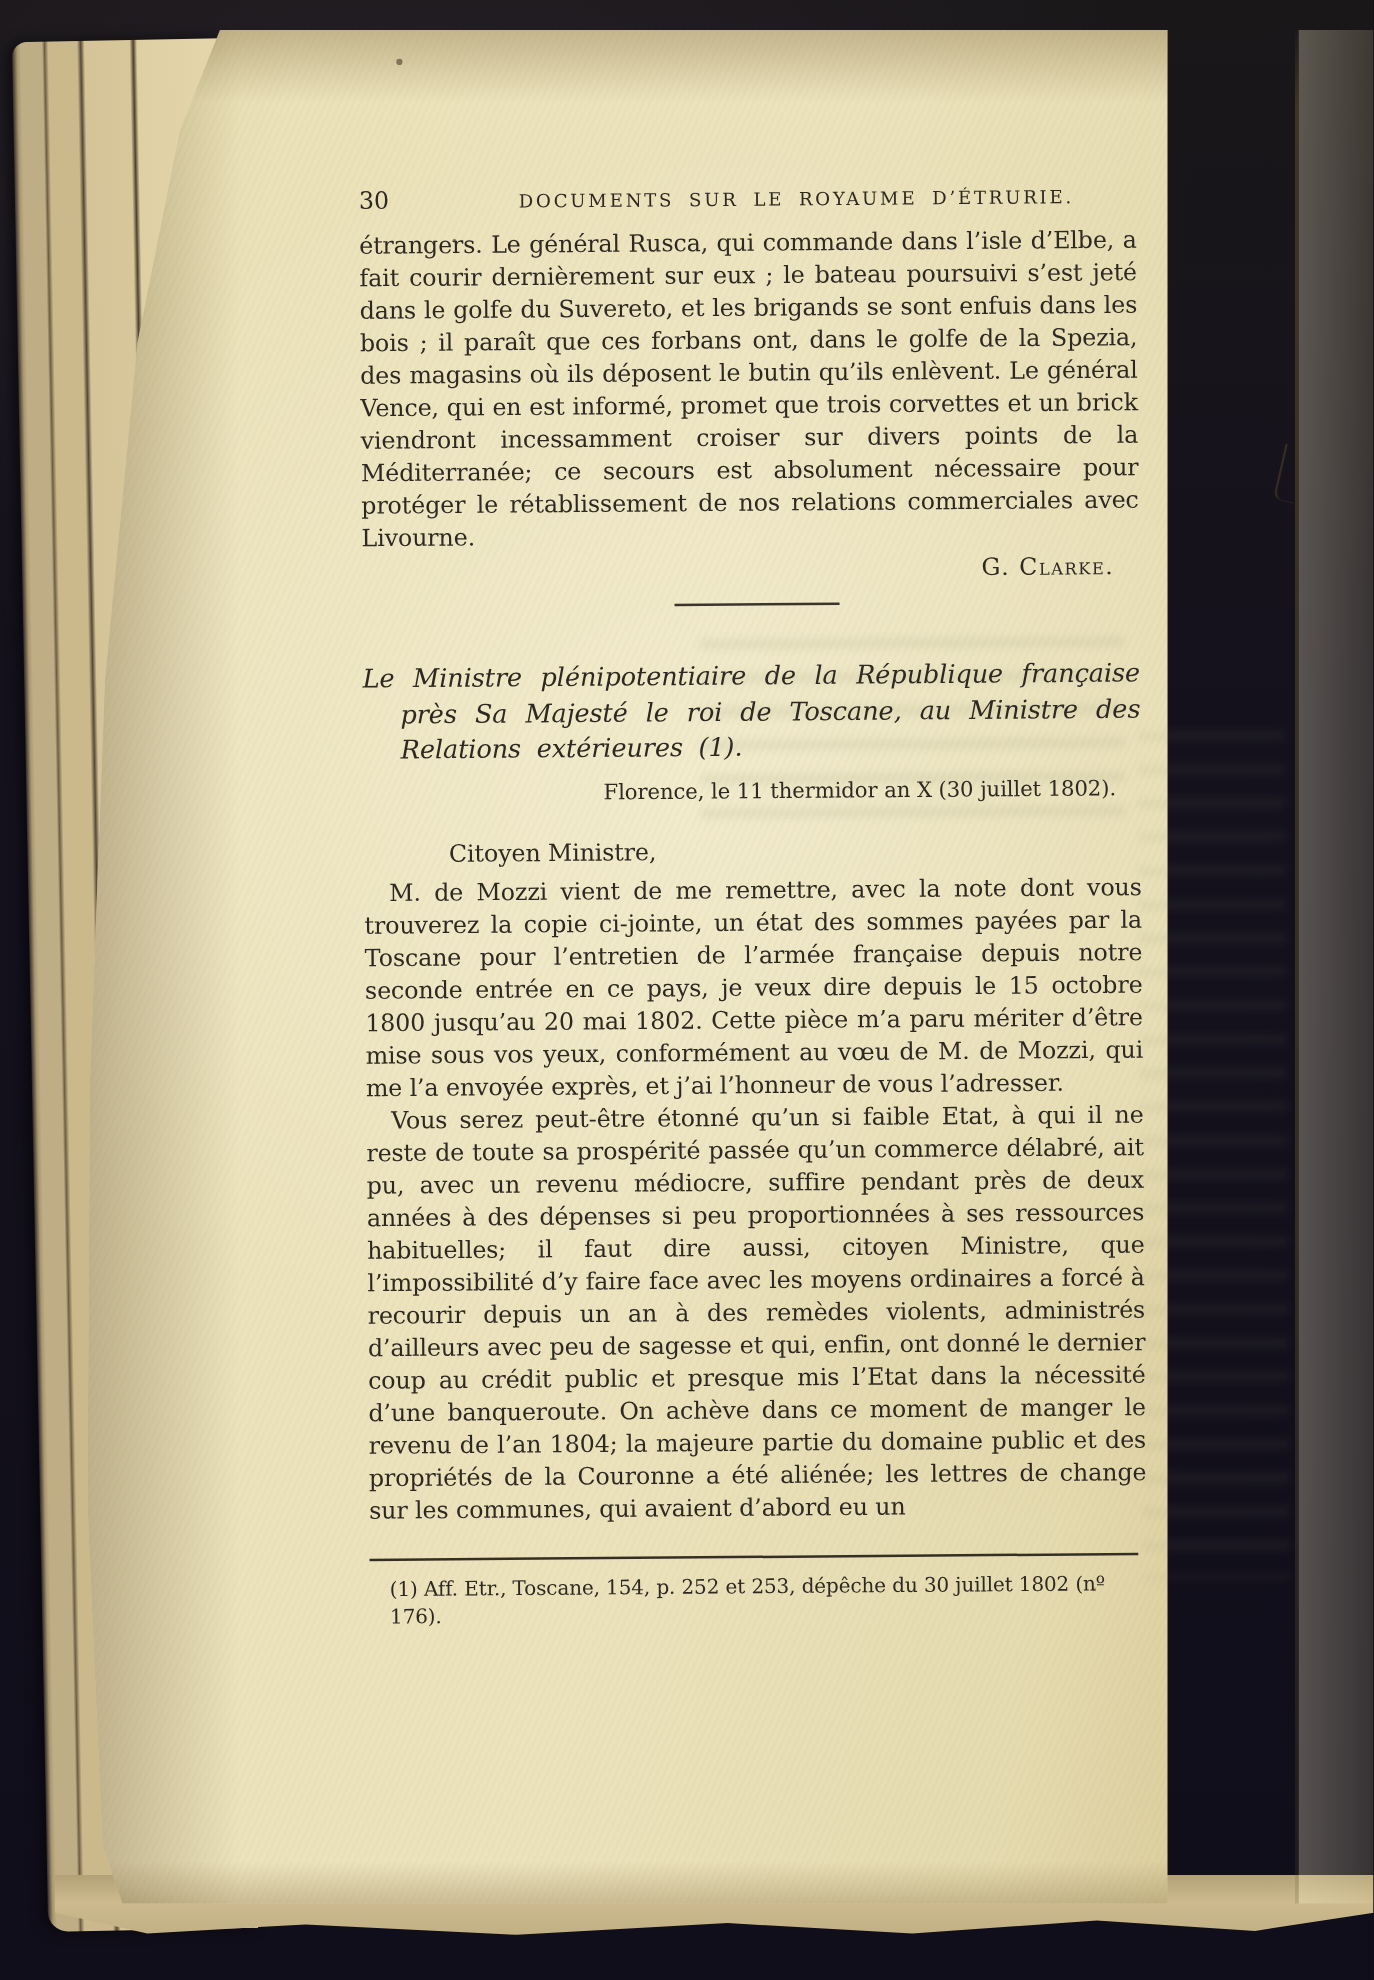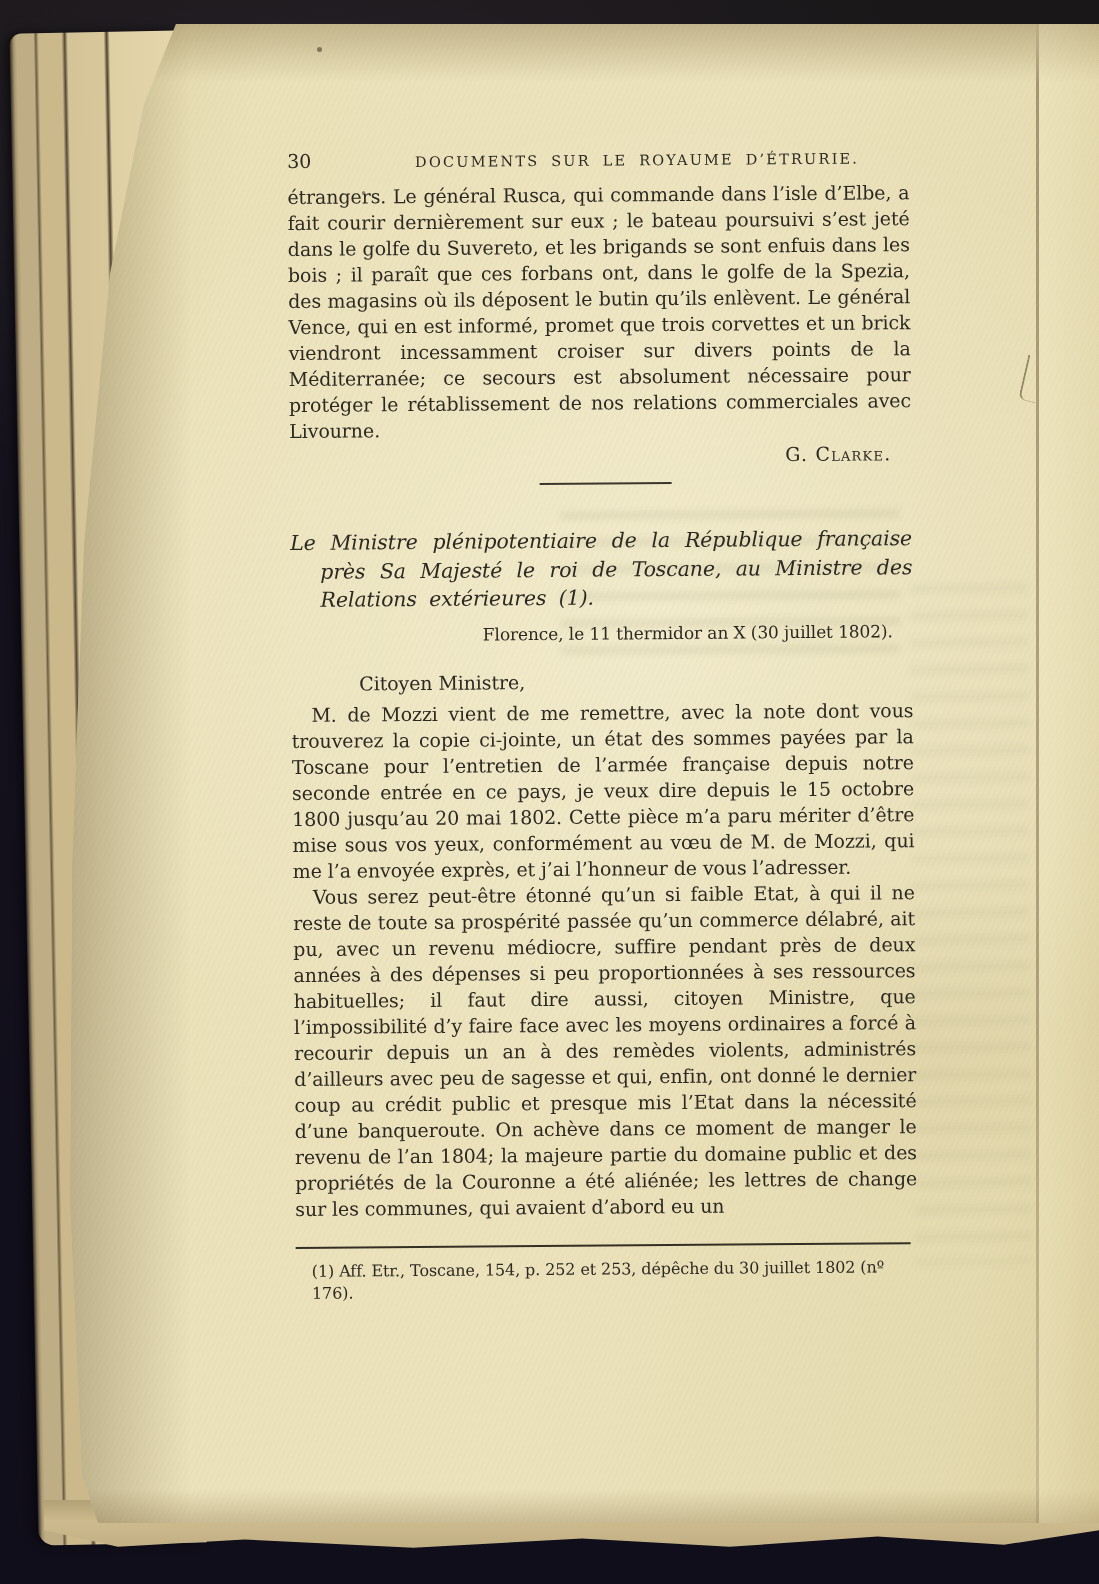--- a/index.html
+++ b/index.html
@@ -45,21 +45,21 @@
     width: 1055px; height: 52px;
     background: linear-gradient(180deg, #b2a176, #cdbb8e 42%, #bfae82);
     border-radius: 0 0 0 20px;
     clip-path: polygon(0 0, 100% 0, 100% 58%, 91% 86%, 79% 70%, 65% 90%, 51% 74%, 35% 92%, 19% 76%, 7% 90%, 0 58%);
   }
 
   
   .page {
     position: absolute;
     left: 0; top: 24px;
-    width: 1099px; height: 1499px;
+    width: 934px; height: 1499px;
     background:
       repeating-linear-gradient(115deg, rgba(120,100,60,0.028) 0 2px, rgba(0,0,0,0) 2px 5px),
       radial-gradient(ellipse 380px 260px at 84% 68%, rgba(190,170,115,0.14), rgba(0,0,0,0) 70%),
       radial-gradient(ellipse 900px 720px at 60% 40%, rgba(255,252,236,0.32), rgba(255,252,236,0) 72%),
       linear-gradient(100deg, #c9b786 0%, #e0d4a6 6%, var(--paper, #ebe2ba) 20%, #ece3bd 55%, #e5dbb0 88%, #dccf9f 100%);
     clip-path: polygon(176px 0px, 1099px 0px, 1099px 1499px, 98px 1499px,
                        82px 1452px, 70px 1180px, 72px 840px, 84px 520px, 110px 250px, 144px 80px);
   }
   .page-top-shade {
     position: absolute; left: 0; top: 0; width: 100%; height: 58px;

